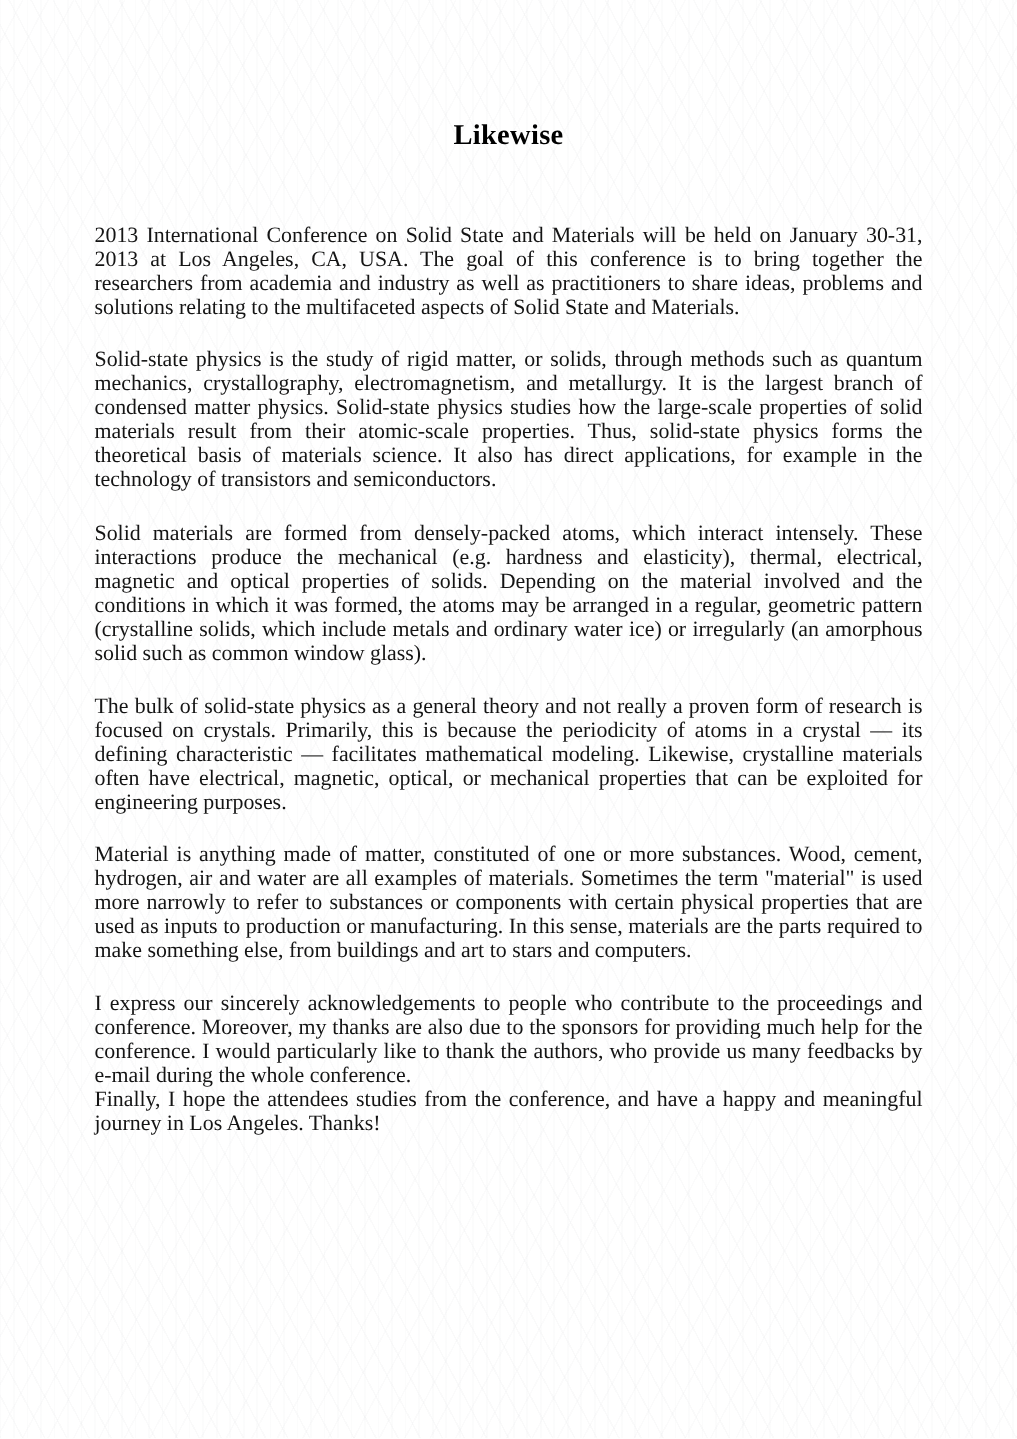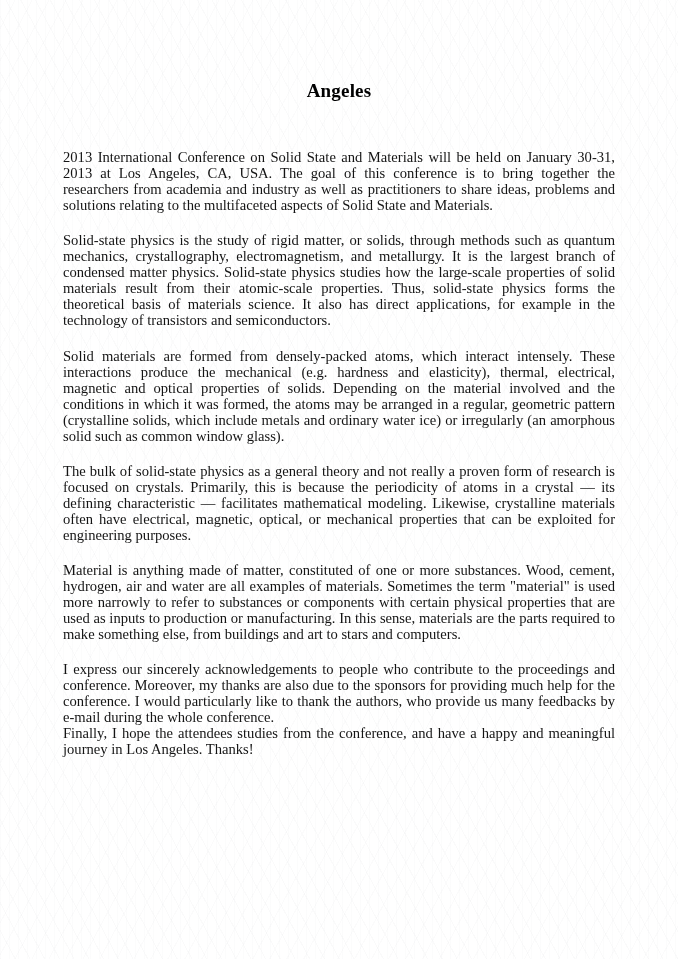--- a/index.html
+++ b/index.html
@@ -88,21 +88,21 @@
 </style>
 </head>
 <body>
 
 <div class="page">
 
   <div class="watermark"></div>
 
   <div class="content">
 
-    <h1 class="doc-title">Angeles</h1>
+    <h1 class="doc-title">Likewise</h1>
 
     <p class="body-text para para-first">2013 International Conference on Solid State and Materials will be held on January 30-31, 2013 at Los Angeles, CA, USA. The goal of this conference is to bring together the researchers from academia and industry as well as practitioners to share ideas, problems and solutions relating to the multifaceted aspects of Solid State and Materials.</p>
 
     <p class="body-text para">Solid-state physics is the study of rigid matter, or solids, through methods such as quantum mechanics, crystallography, electromagnetism, and metallurgy. It is the largest branch of condensed matter physics. Solid-state physics studies how the large-scale properties of solid materials result from their atomic-scale properties. Thus, solid-state physics forms the theoretical basis of materials science. It also has direct applications, for example in the technology of transistors and semiconductors.</p>
 
     <p class="body-text para">Solid materials are formed from densely-packed atoms, which interact intensely. These interactions produce the mechanical (e.g. hardness and elasticity), thermal, electrical, magnetic and optical properties of solids. Depending on the material involved and the conditions in which it was formed, the atoms may be arranged in a regular, geometric pattern (crystalline solids, which include metals and ordinary water ice) or irregularly (an amorphous solid such as common window glass).</p>
 
     <p class="body-text para">The bulk of solid-state physics as a general theory and not really a proven form of research is focused on crystals. Primarily, this is because the periodicity of atoms in a crystal — its defining characteristic — facilitates mathematical modeling. Likewise, crystalline materials often have electrical, magnetic, optical, or mechanical properties that can be exploited for engineering purposes.</p>
 
     <p class="body-text para">Material is anything made of matter, constituted of one or more substances. Wood, cement, hydrogen, air and water are all examples of materials. Sometimes the term "material" is used more narrowly to refer to substances or components with certain physical properties that are used as inputs to production or manufacturing. In this sense, materials are the parts required to make something else, from buildings and art to stars and computers.</p>

